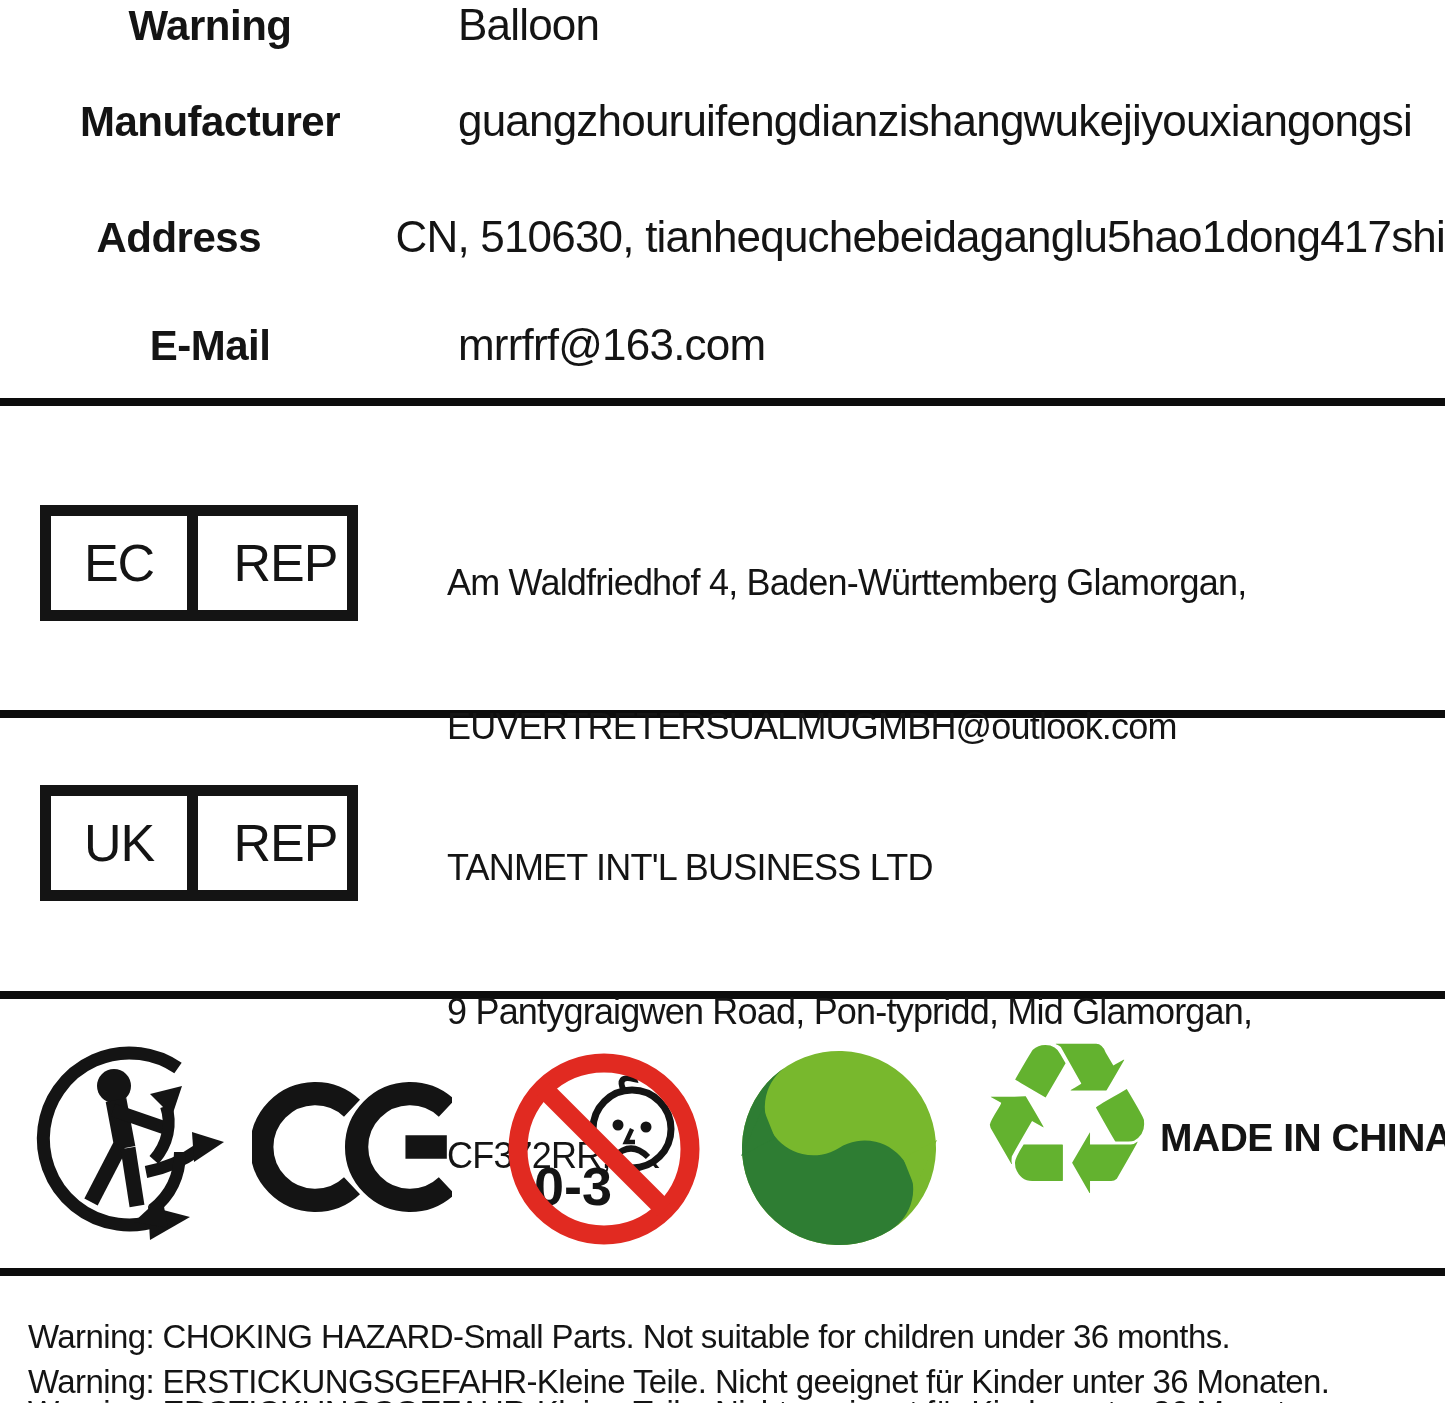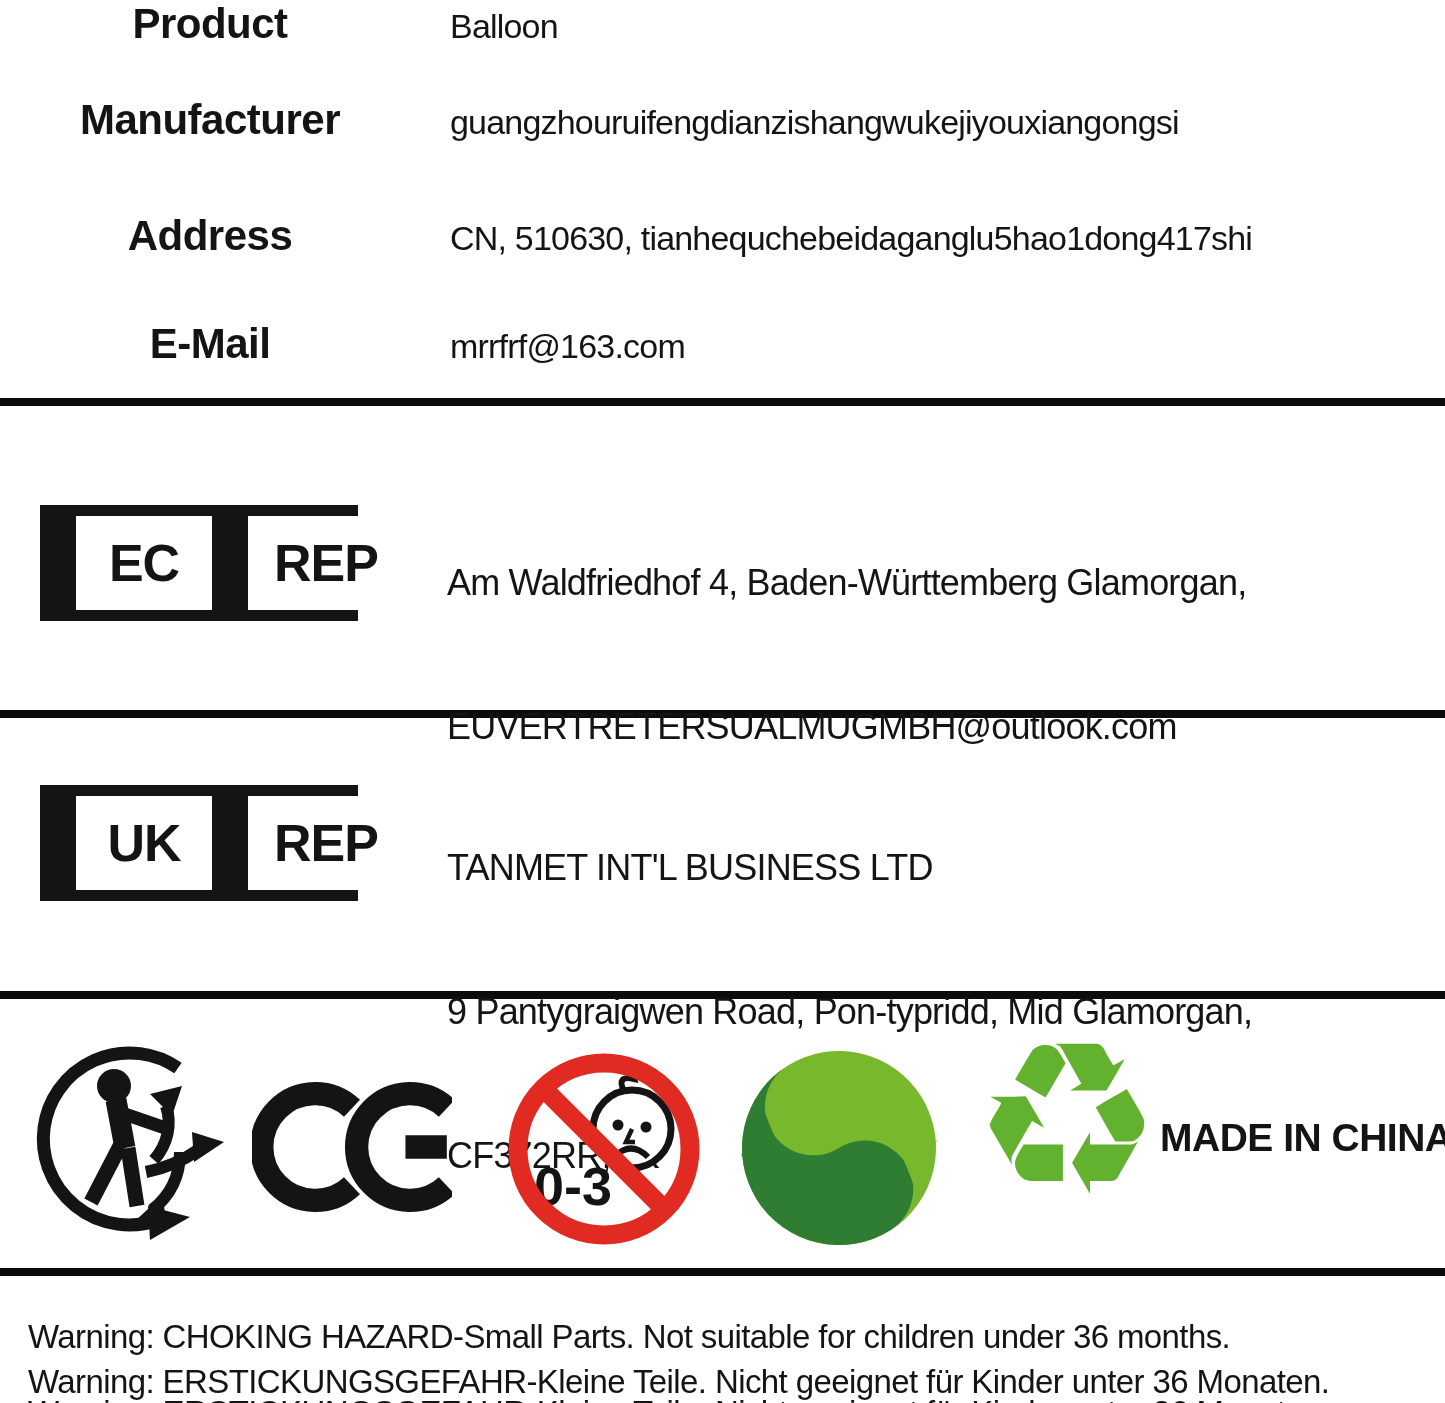--- a/index.html
+++ b/index.html
@@ -11,29 +11,29 @@
     --recycle-green:#63b22f;
   }
   *{margin:0;padding:0;box-sizing:border-box;}
   html,body{background:#ffffff;}
   body{font-family:"Liberation Sans","DejaVu Sans",sans-serif;color:var(--text);}
   .sheet{position:relative;width:1445px;height:1403px;background:#ffffff;overflow:hidden;margin:0 auto;}
 
   
   .row{position:absolute;left:0;width:100%;display:flex;align-items:baseline;}
   .row .lbl{width:420px;text-align:center;font-weight:700;font-size:42px;letter-spacing:-0.5px;}
-  .row .val{margin-left:30px;font-size:34px;letter-spacing:-0.8px;white-space:nowrap;}
+  .row .val{margin-left:38px;font-size:44px;letter-spacing:-0.8px;white-space:nowrap;}
 
   
   .rule{position:absolute;left:0;width:1445px;height:8px;background:var(--rule);}
 
   
   .repbadge{position:absolute;width:318px;height:116px;background:var(--text);display:flex;padding:11px;gap:11px;}
   .repbadge .cell{background:#fff;display:flex;align-items:center;justify-content:center;
-                  font-weight:700;font-size:52px;letter-spacing:-1px;color:var(--text);margin-left:25px;}
+                  font-weight:400;font-size:52px;letter-spacing:-1px;color:var(--text);}
   .repbadge .cell-l{flex:0 0 136px;}
   .repbadge .cell-r{flex:1;padding-left:26px;}
 
   
   .repblock{position:absolute;font-size:36px;letter-spacing:-0.8px;line-height:48px;white-space:pre-wrap;}
 
   
   .icon{position:absolute;}
   .recycle{position:absolute;line-height:1;font-family:"DejaVu Sans",sans-serif;}
   .made{position:absolute;font-weight:700;font-size:39px;letter-spacing:-0.5px;white-space:nowrap;}
@@ -42,21 +42,21 @@
   .warnings{position:absolute;left:28px;top:1314px;font-size:33px;letter-spacing:-0.6px;line-height:45px;white-space:nowrap;}
   .cropstrip{position:absolute;left:28px;top:1396px;width:1400px;height:7px;overflow:hidden;}
   .cropstrip .inner{font-size:33px;letter-spacing:-0.6px;line-height:33px;white-space:nowrap;}
 </style>
 </head>
 <body>
 
 <div class="sheet">
 
   <div class="row" style="top:0px">
-    <div class="lbl">Product</div>
+    <div class="lbl">Warning</div>
     <div class="val">Balloon</div>
   </div>
   <div class="row" style="top:96px">
     <div class="lbl">Manufacturer</div>
     <div class="val">guangzhouruifengdianzishangwukejiyouxiangongsi</div>
   </div>
   <div class="row" style="top:212px">
     <div class="lbl">Address</div>
     <div class="val">CN, 510630, tianhequchebeidaganglu5hao1dong417shi</div>
   </div>

